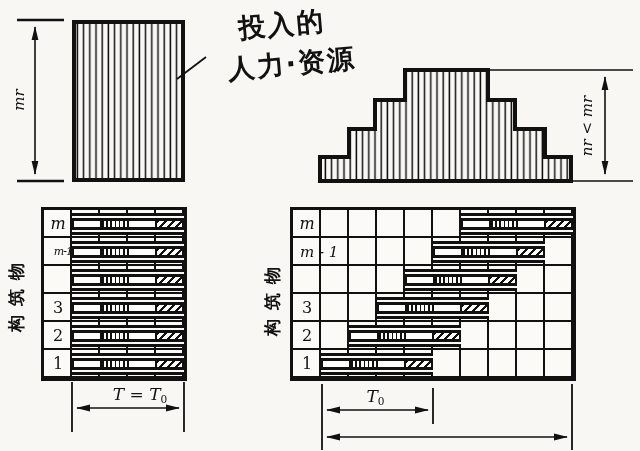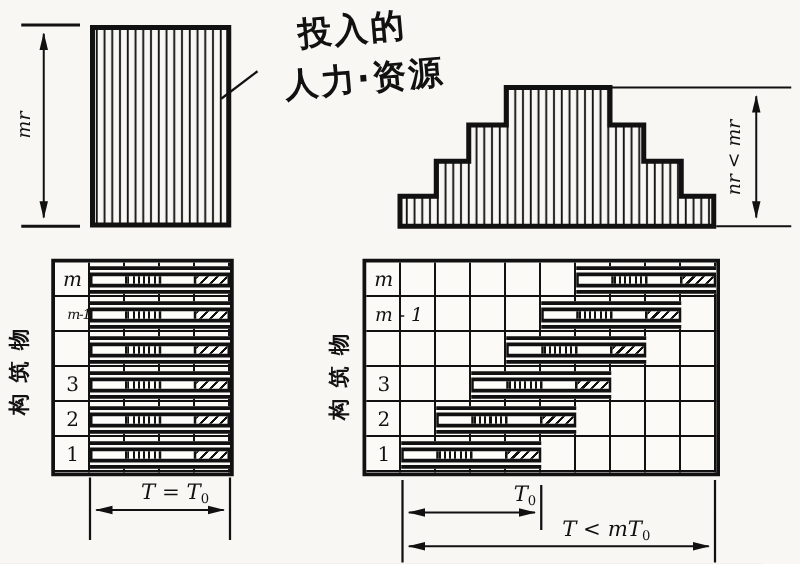--- a/index.html
+++ b/index.html
@@ -39,21 +39,21 @@
   
   .lbl{position:absolute;color:#111;z-index:3;}
   .vlabel{width:120px;height:22px;line-height:22px;text-align:center;transform:rotate(-90deg);white-space:nowrap;}
   .math{font-family:"DejaVu Serif",serif;font-style:italic;}
   .math sub{font-size:0.62em;font-style:normal;vertical-align:-0.3em;}
   #mr-label{left:-41px;top:89px;font-size:15px;}
   #nr-label{left:527px;top:115px;font-size:15px;}
   #axis-left{left:-44px;top:282px;font-size:17px;font-weight:600;letter-spacing:9px;}
   #axis-right{left:212px;top:286px;font-size:17px;font-weight:600;letter-spacing:9px;}
   #t-eq{left:72px;top:384px;width:136px;text-align:center;font-size:17px;}
-  #t0{left:322px;top:386px;width:107px;text-align:right;font-size:17px;}
+  #t0{left:322px;top:386px;width:107px;text-align:center;font-size:17px;}
   #t-total{left:402px;top:414px;width:166px;text-align:center;font-size:17px;}
   .annotation{left:226px;top:4px;font-size:27px;line-height:40px;font-weight:600;letter-spacing:2px;
     transform:rotate(-5deg);white-space:nowrap;}
   .annotation .ind{padding-left:14px;}
 </style>
 </head>
 <body>
 
 <div class="fig">
 
@@ -232,15 +232,14 @@
         </div>
         <div class="tline b"></div>
       </div>
     </div>
 
   <div class="lbl vlabel" id="axis-left">构筑物</div>
   <div class="lbl vlabel" id="axis-right">构筑物</div>
 
   <div class="lbl math" id="t-eq"><span>T = T</span><sub>0</sub></div>
   <div class="lbl math" id="t0"><span>T</span><sub>0</sub></div>
-  <div class="lbl math" id="t-total"><span>T &lt; mT</span><sub>0</sub></div>
 
 </div>
 
 </body></html>

